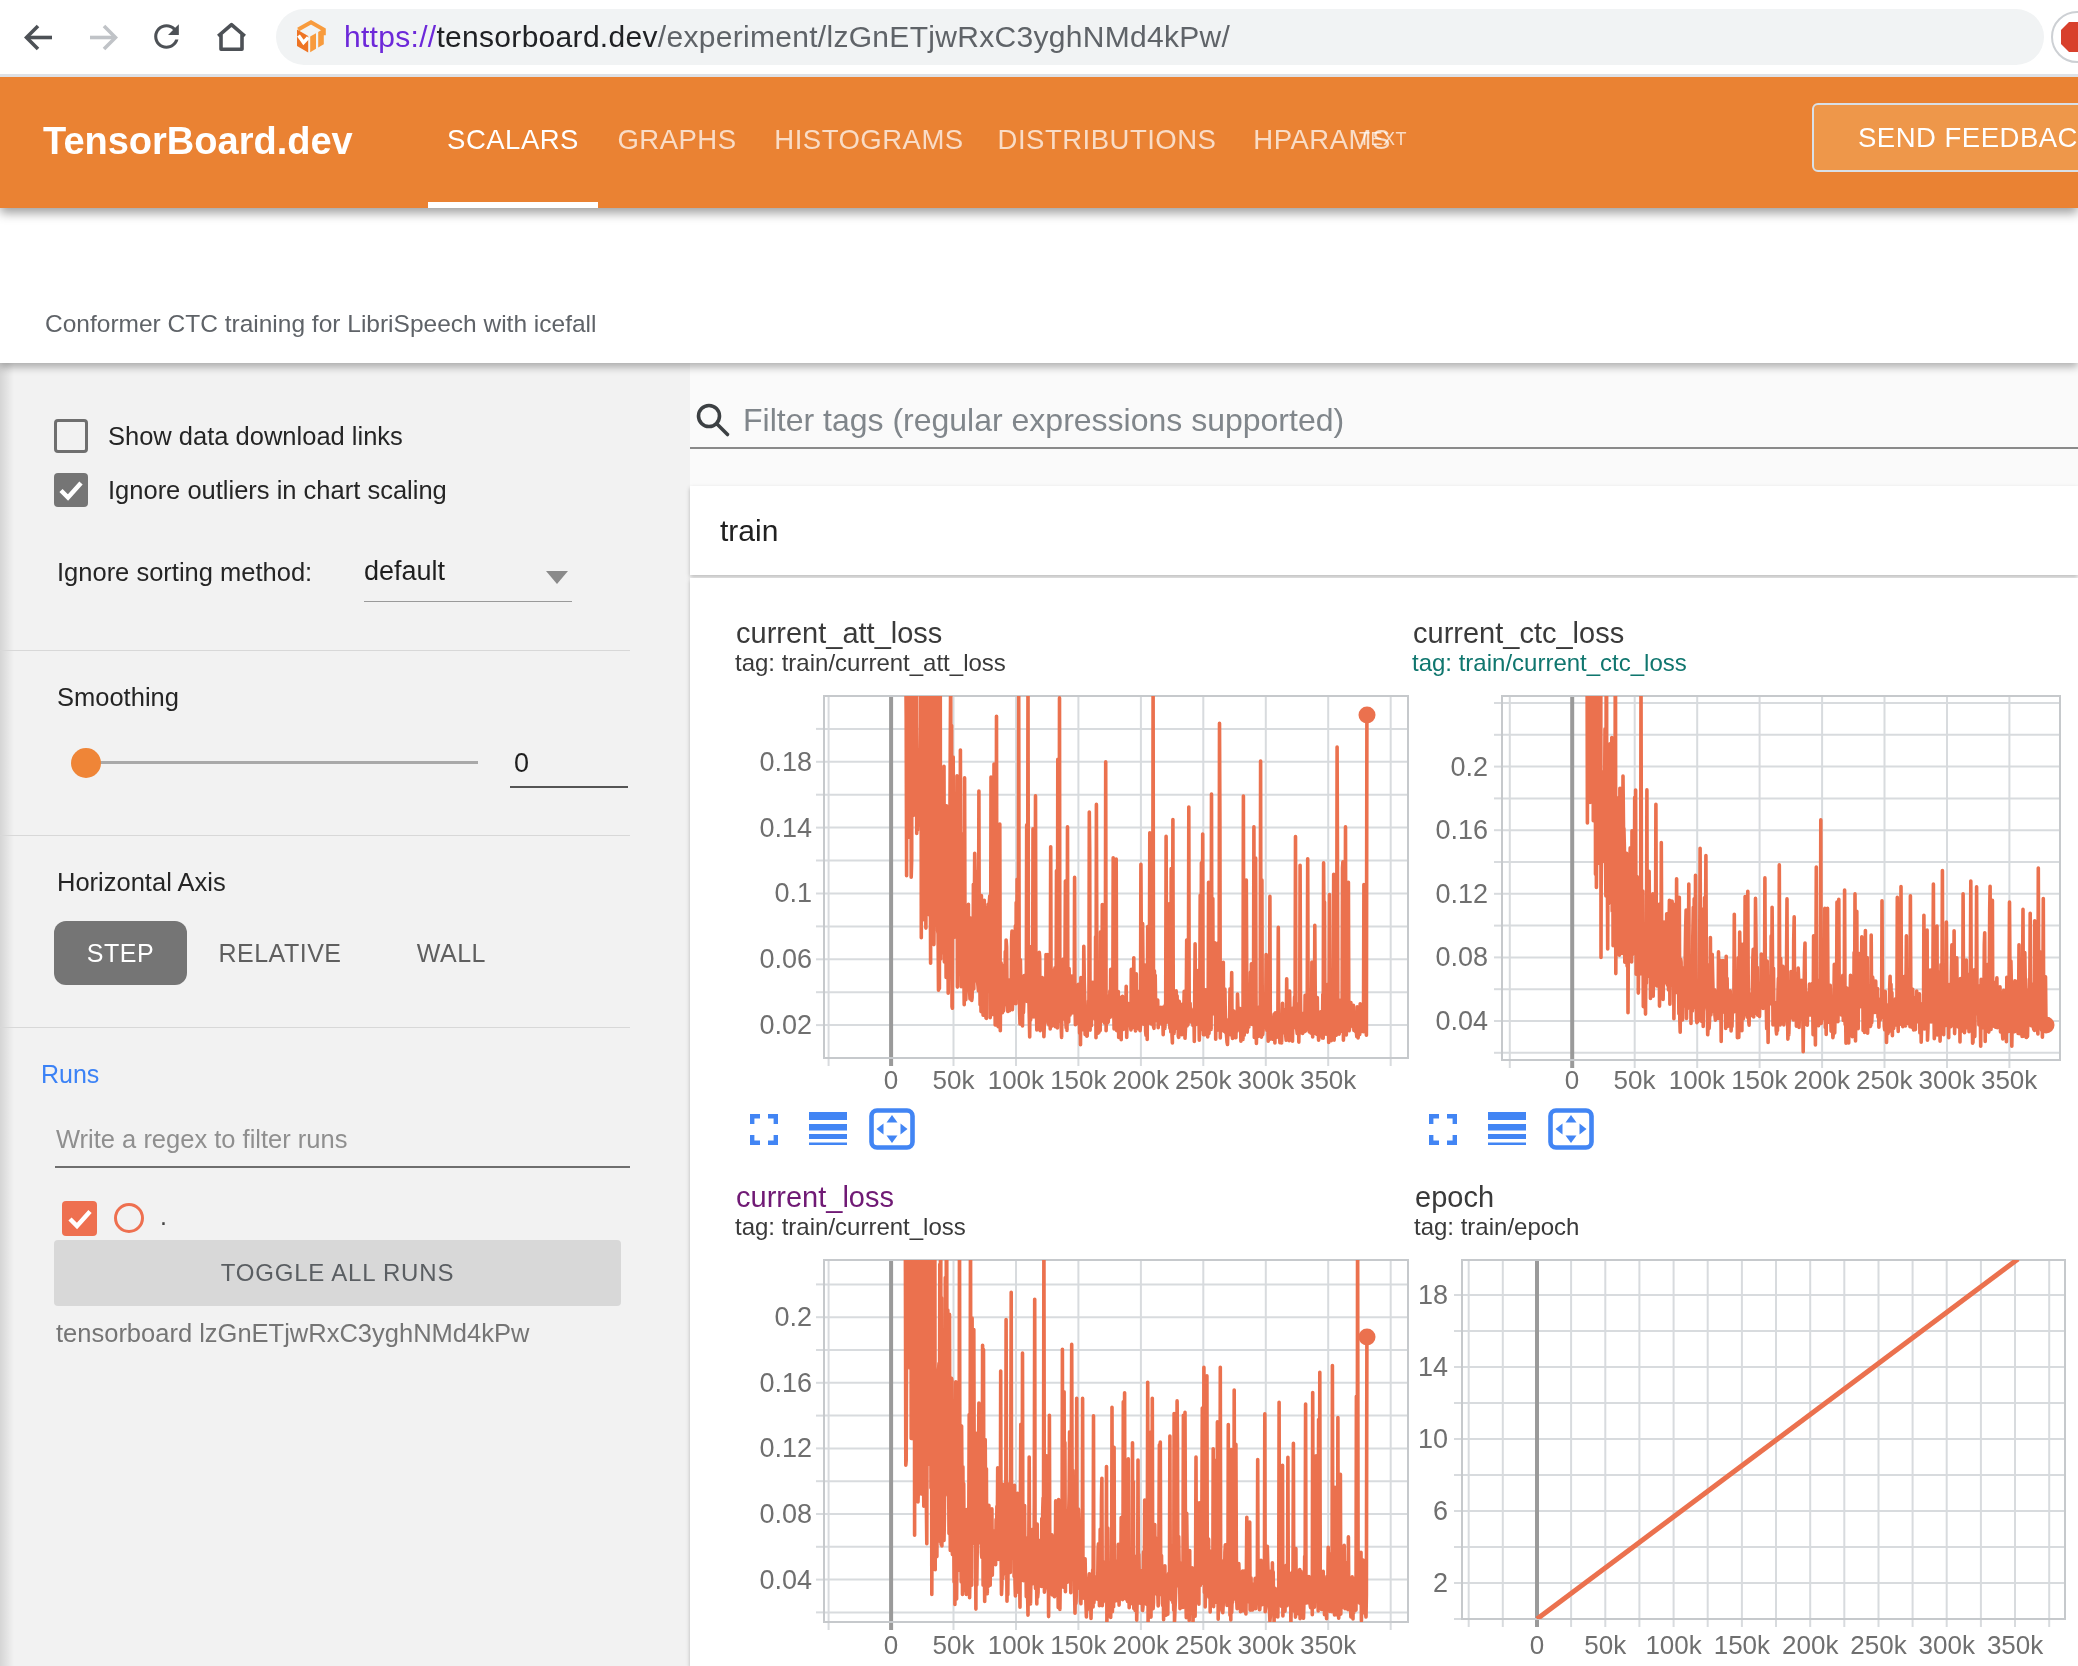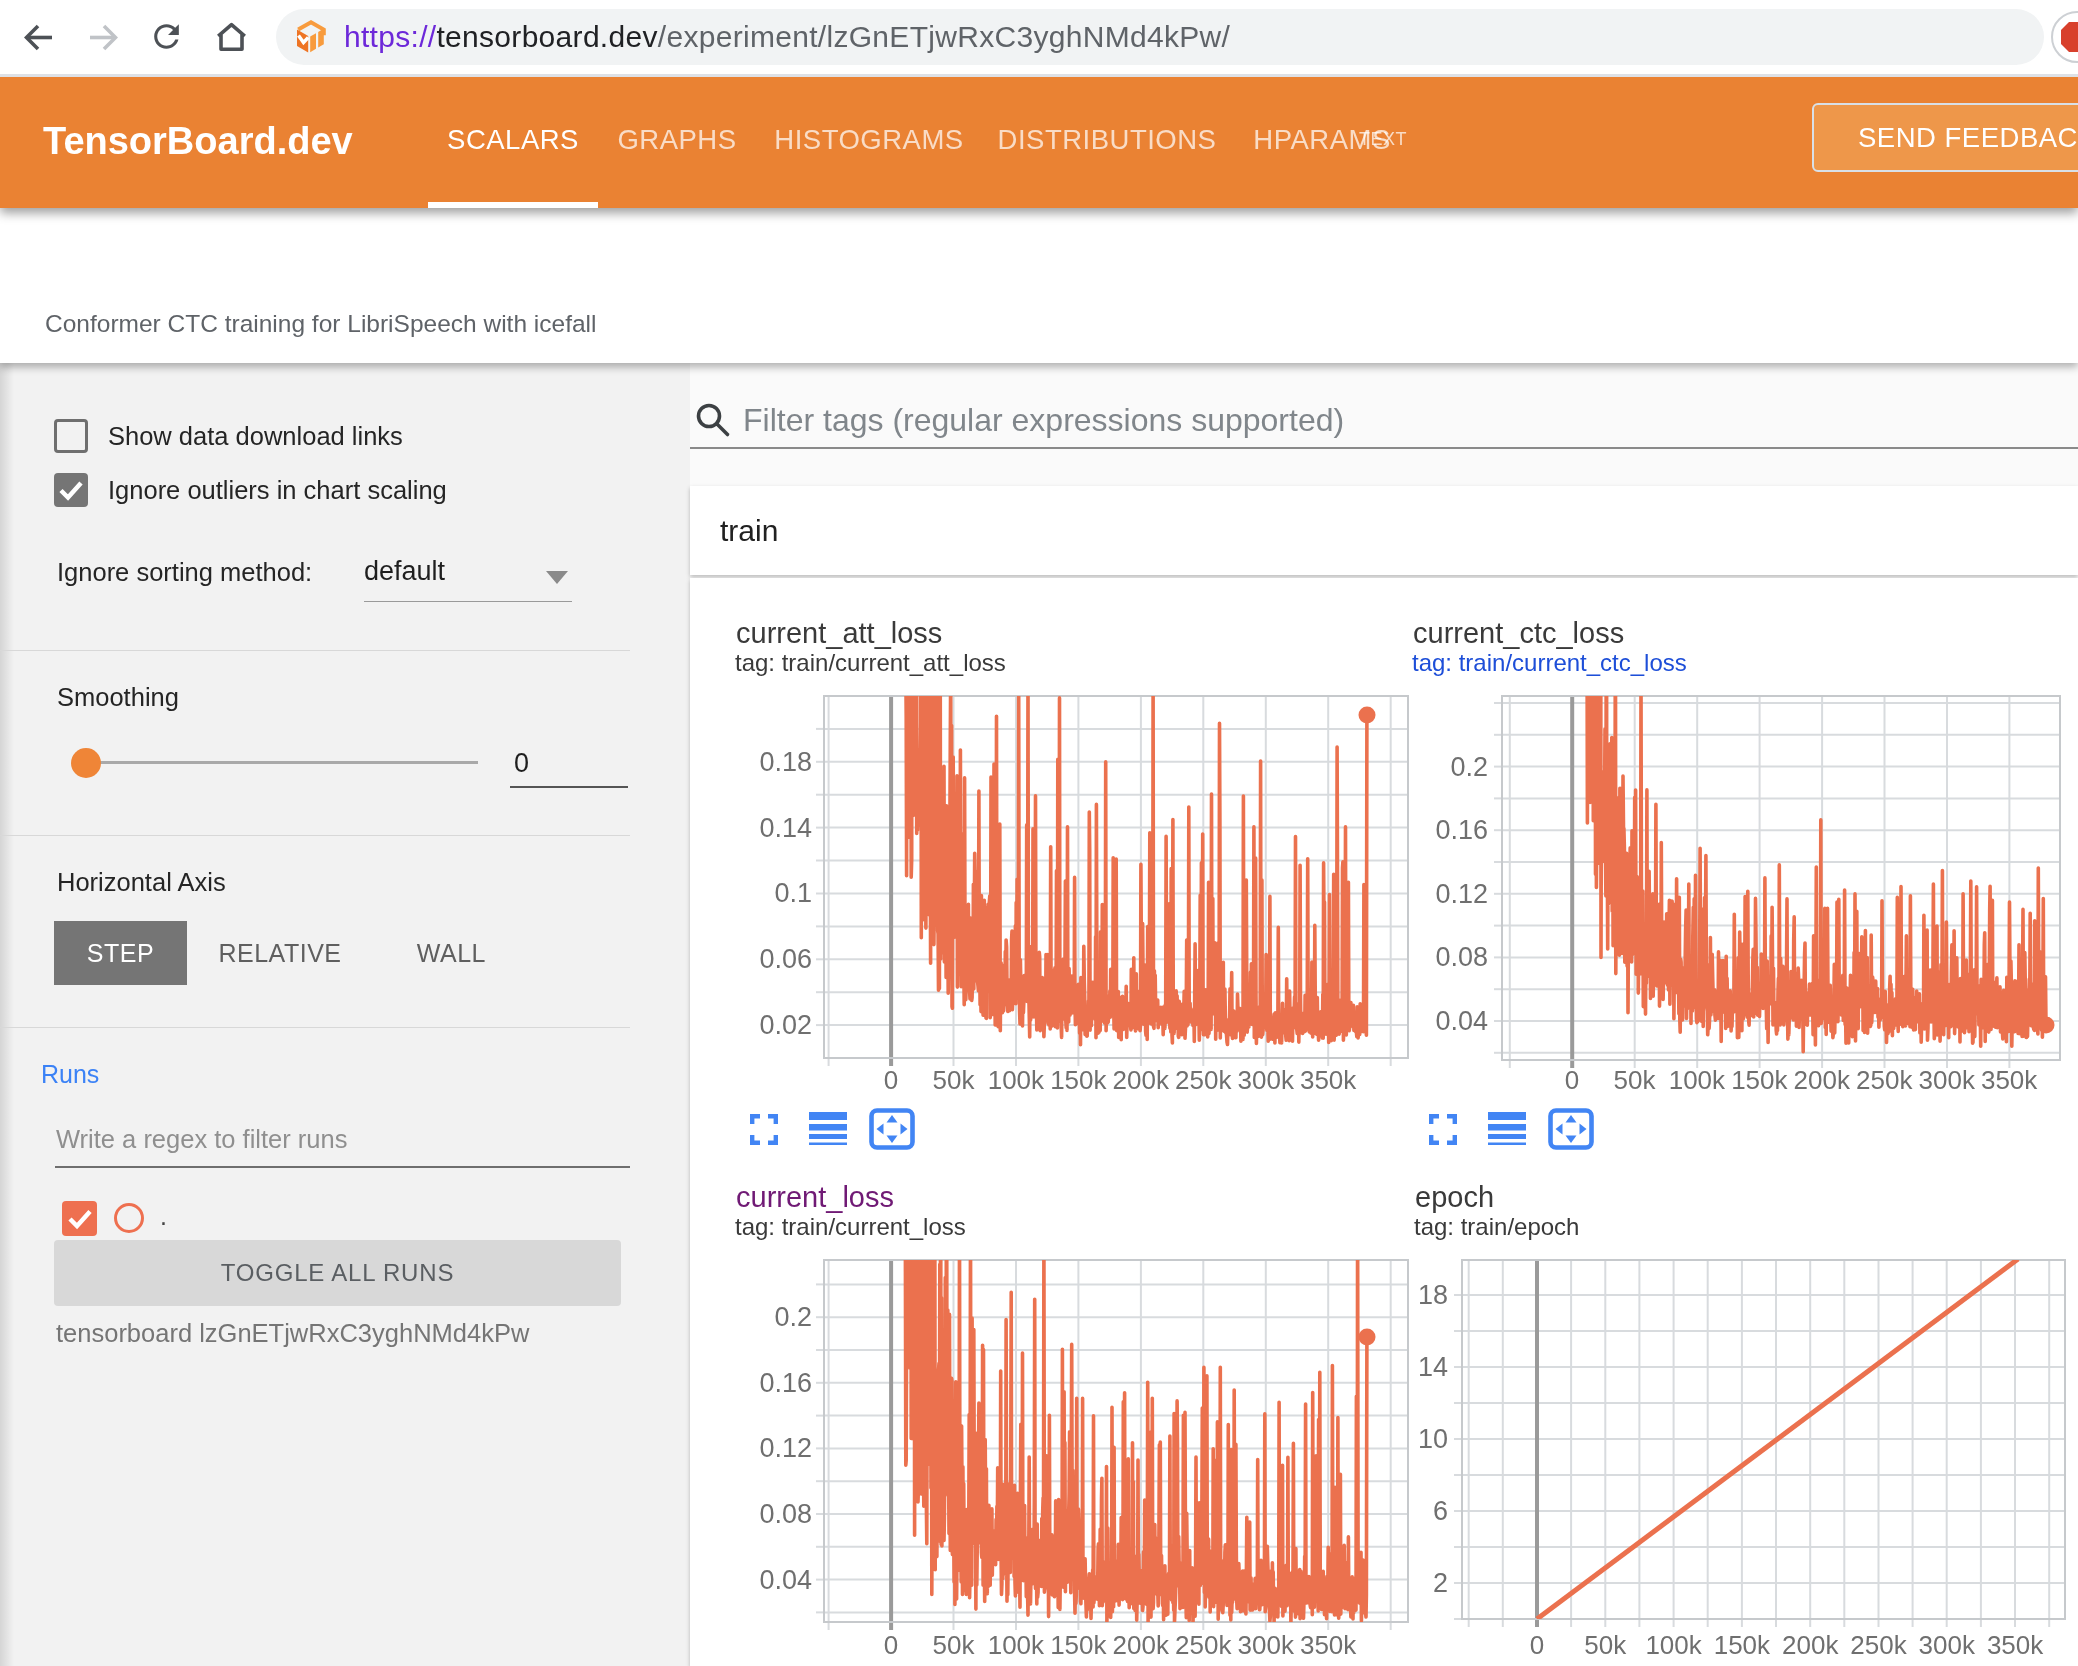--- a/index.html
+++ b/index.html
@@ -72,21 +72,21 @@
 <div class="abs" style="left:546px;top:571px;width:0;height:0;border-left:11px solid transparent;border-right:11px solid transparent;border-top:13px solid #8a8a8a"></div>
 <div class="abs" style="left:364px;top:601px;width:208px;height:1px;background:#9a9a9a"></div>
 <div class="abs" style="left:0;top:650px;width:630px;height:1px;background:#d8d8d8"></div>
 <div class="abs" style="left:57px;top:683px;line-height:28px;font-size:25.5px;color:#252525">Smoothing</div>
 <div class="abs" style="left:86px;top:761px;width:392px;height:3px;background:#a9a9a9"></div>
 <div class="abs" style="left:71px;top:748px;width:30px;height:30px;border-radius:50%;background:#ef8537"></div>
 <div class="abs" style="left:514px;top:748px;line-height:30px;font-size:27px;color:#1f1f1f">0</div>
 <div class="abs" style="left:510px;top:786px;width:118px;height:2px;background:#555"></div>
 <div class="abs" style="left:0;top:835px;width:630px;height:1px;background:#d8d8d8"></div>
 <div class="abs" style="left:57px;top:868px;line-height:28px;font-size:25.5px;color:#252525">Horizontal Axis</div>
-<div class="abs" style="left:54px;top:921px;width:133px;height:64px;background:#757575;border-radius:0;text-align:center;line-height:64px;font-size:25px;letter-spacing:0.5px;color:#fff">STEP</div>
+<div class="abs" style="left:54px;top:921px;width:133px;height:64px;background:#757575;border-radius:12px;text-align:center;line-height:64px;font-size:25px;letter-spacing:0.5px;color:#fff">STEP</div>
 <div class="abs" style="left:214px;top:921px;width:132px;height:64px;text-align:center;line-height:64px;font-size:25px;letter-spacing:0.5px;color:#5f5f5f">RELATIVE</div>
 <div class="abs" style="left:390px;top:921px;width:96px;height:64px;text-align:right;line-height:64px;font-size:25px;letter-spacing:0.5px;color:#5f5f5f">WALL</div>
 <div class="abs" style="left:0;top:1027px;width:630px;height:1px;background:#d8d8d8"></div>
 <div class="abs" style="left:41px;top:1060px;line-height:28px;font-size:25px;color:#3b82f6">Runs</div>
 <div class="abs" style="left:56px;top:1125px;line-height:28px;font-size:25.5px;color:#8f8f8f">Write a regex to filter runs</div>
 <div class="abs" style="left:55px;top:1166px;width:575px;height:2px;background:#6f6f6f"></div>
 <div class="abs" style="left:62px;top:1201px;width:35px;height:35px;background:#ee7050;border-radius:4px"><svg width="35" height="35" viewBox="0 0 35 35">
       <path d="M8,18 L15,25 L28,10.5" fill="none" stroke="#fff" stroke-width="4.5"></path>
     </svg></div>
 <div class="abs" style="left:114px;top:1203px;width:30px;height:30px;border:3px solid #ee7050;border-radius:50%"></div>
@@ -101,21 +101,21 @@
 <div class="abs" style="left:743px;top:403px;line-height:34px;font-size:32px;color:#80868b">Filter tags (regular expressions supported)</div>
 <div class="abs" style="left:690px;top:447px;width:1388px;height:2px;background:#8a8a8a"></div>
 
 <div class="abs" style="left:690px;top:486px;width:1388px;height:89px;background:#fff;box-shadow:0 2px 4px rgba(0,0,0,0.25)"></div>
 <div class="abs" style="left:720px;top:486px;line-height:89px;font-size:30px;color:#212121">train</div>
 <div class="abs" style="left:690px;top:578px;width:1388px;height:1088px;background:#fff;box-shadow:0 2px 4px rgba(0,0,0,0.25)"></div>
 
 <div class="abs" style="left:736px;top:618px;line-height:30px;font-size:29px;color:#3a3a3a">current_att_loss</div>
 <div class="abs" style="left:735px;top:650px;line-height:26px;font-size:24px;color:#3a3a3a">tag: train/current_att_loss</div>
 <div class="abs" style="left:1413px;top:618px;line-height:30px;font-size:29px;color:#3a3a3a">current_ctc_loss</div>
-<div class="abs" style="left:1412px;top:650px;line-height:26px;font-size:24px;color:#1d4ed8">tag: train/current_ctc_loss</div>
+<div class="abs" style="left:1412px;top:650px;line-height:26px;font-size:24px;color:#0f766e">tag: train/current_ctc_loss</div>
 <div class="abs" style="left:736px;top:1182px;line-height:30px;font-size:29px;color:#701a75">current_loss</div>
 <div class="abs" style="left:735px;top:1214px;line-height:26px;font-size:24px;color:#3a3a3a">tag: train/current_loss</div>
 <div class="abs" style="left:1415px;top:1182px;line-height:30px;font-size:29px;color:#3a3a3a">epoch</div>
 <div class="abs" style="left:1414px;top:1214px;line-height:26px;font-size:24px;color:#3a3a3a">tag: train/epoch</div>
 <svg style="position:absolute;left:690px;top:686px" width="730" height="414" viewBox="0 0 730 414">
 <defs>
       <clipPath id="c690_686">
         <rect x="134" y="10" width="584" height="362"></rect>
       </clipPath>
     </defs>

